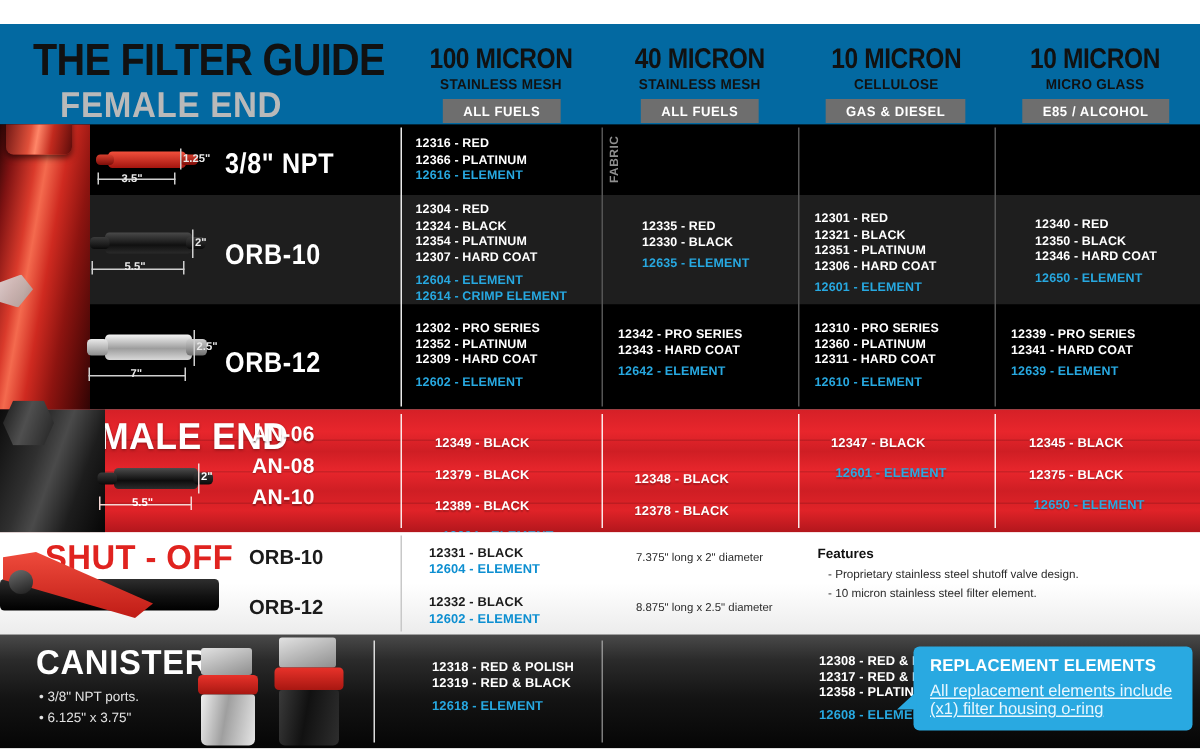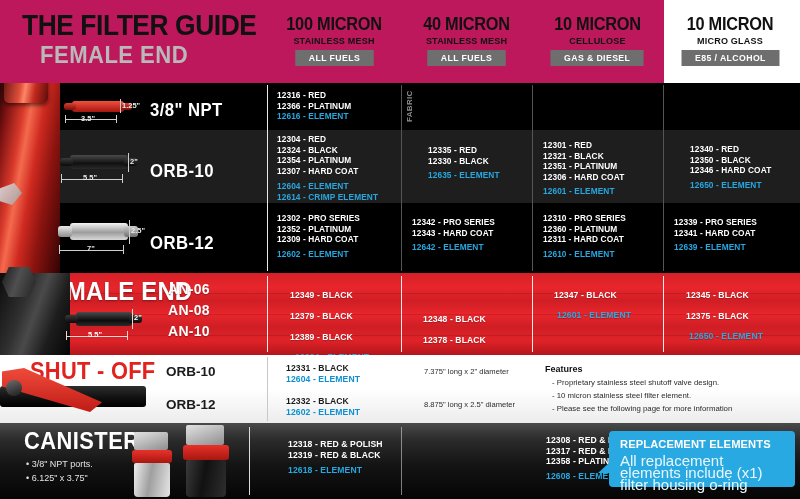--- a/index.html
+++ b/index.html
@@ -6,21 +6,21 @@
   html,body { background:#fff; }
   body {
     width:800px; height:499px;
     font-family:"Liberation Sans", sans-serif;
     overflow:hidden;
     position:relative;
   }
   .page { position:relative; width:800px; height:499px; background:#ffffff; overflow:hidden; }
 
   
-  .top { position:absolute; left:0; top:0; width:664px; height:83px; background:#be185d; }
+  .top { position:absolute; left:0; top:16px; width:800px; height:83px; background:#0369a1; }
   .guide-title {
     position:absolute; left:22px; top:8px;
     font-family:"Liberation Sans Narrow","Liberation Sans",sans-serif;
     font-weight:bold; font-size:30px; letter-spacing:-0.5px;
     color:#111; transform:scaleX(0.88); transform-origin:left top;
     white-space:nowrap;
   }
   .female-title {
     position:absolute; left:40px; top:41px;
     font-family:"Liberation Sans Narrow","Liberation Sans",sans-serif;
@@ -202,22 +202,23 @@
   .callout:after {
     content:""; position:absolute; left:-11px; top:30px;
     border-top:12px solid transparent; border-bottom:0 solid transparent;
     border-right:13px solid #29a9e1;
   }
   .callout .ct {
     position:absolute; left:11px; top:7px; color:#fff; font-weight:bold; font-size:11.5px;
     letter-spacing:0.1px; white-space:nowrap; transform:scaleX(0.97); transform-origin:left top;
   }
   .callout .cs {
-    position:absolute; left:11px; top:24px; color:#e8f7ff; font-size:15px; line-height:12px;
+    position:absolute; left:11px; top:24px; color:#e8f7ff; font-size:11px; line-height:12px;
     width:168px;
+    text-decoration:underline;
   }
 </style>
 </head>
 <body>
 
 <div class="page">
 
   <div class="top">
     <div class="guide-title">THE FILTER GUIDE</div>
     <div class="female-title">FEMALE END</div>
@@ -431,21 +432,20 @@
       <div class="pn">12332 - BLACK</div>
       <div class="pn el">12602 - ELEMENT</div>
     </div>
 
     <div class="dim-note" style="left:424px;top:12px;">7.375" long x 2" diameter</div>
     <div class="dim-note" style="left:424px;top:45px;">8.875" long x 2.5" diameter</div>
 
     <div class="feat-title" style="left:545px;top:9px;">Features</div>
     <div class="feat-li" style="left:552px;top:23px;">- Proprietary stainless steel shutoff valve design.</div>
     <div class="feat-li" style="left:552px;top:36px;">- 10 micron stainless steel filter element.</div>
-    <div class="feat-li" style="left:552px;top:49px;">- Please see the following page for more information</div>
   </div>
 
   <div class="shutvalve">
     <div class="body"></div>
     <div class="lever"></div>
     <div class="knob"></div>
   </div>
 
   <div class="can">
     <div class="can-title">CANISTER</div>

